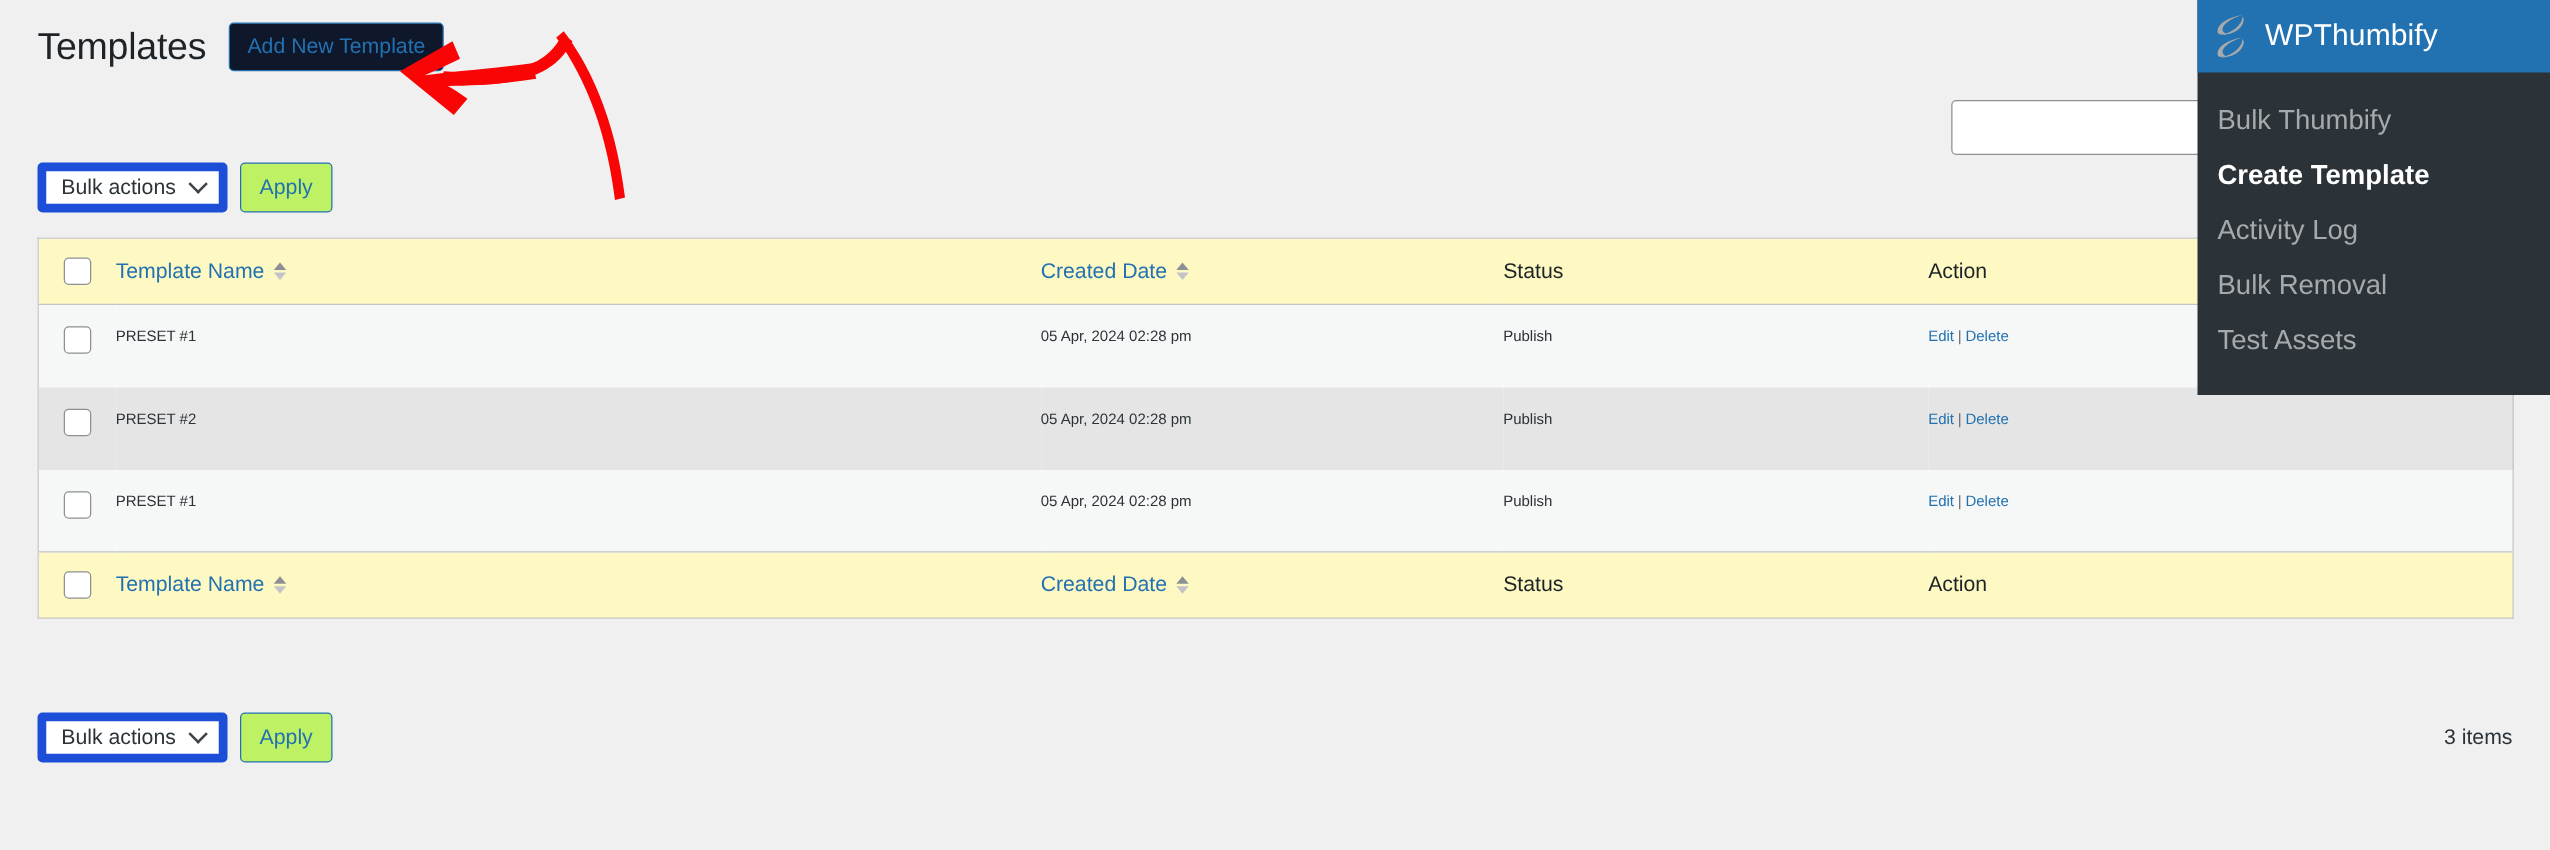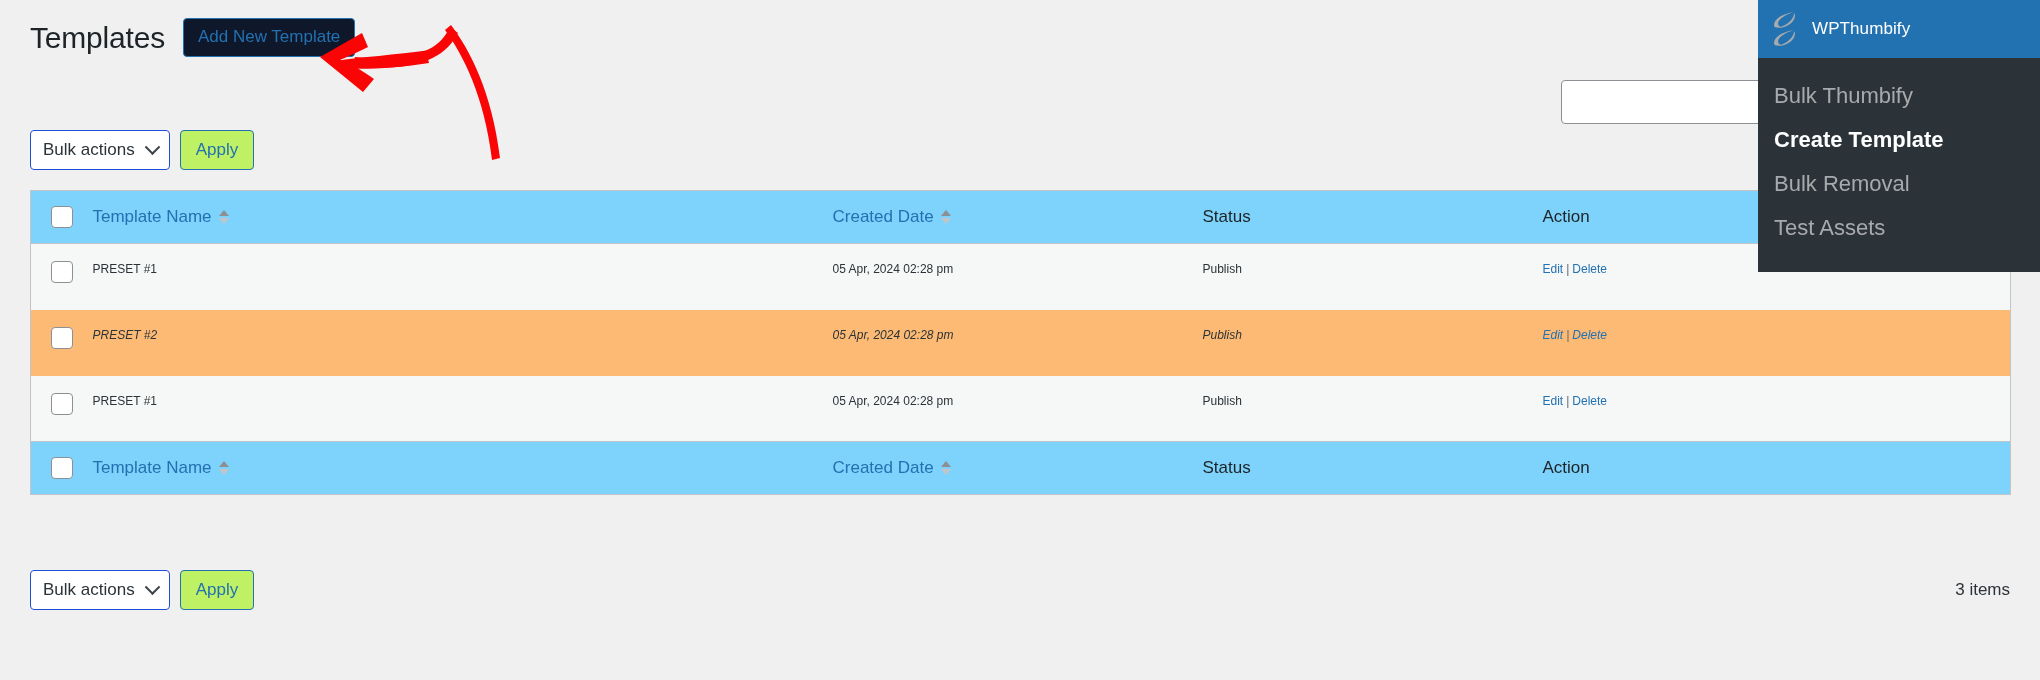--- a/index.html
+++ b/index.html
@@ -85,21 +85,21 @@
     gap: 10px;
   }
   .tablenav-top { top: 130px; }
   .tablenav-bottom { top: 570px; }
 
   .select-box {
     position: relative;
     display: inline-flex;
     align-items: center;
     background: #ffffff;
-    border: 1px solid #1d4ed8;
+    border: 7px solid #1d4ed8;
     border-radius: 4px;
     height: 40px;
     padding: 0 34px 0 12px;
     font-size: 17px;
     color: #2c3338;
     cursor: pointer;
     box-sizing: border-box;
   }
   .select-box .chevron {
     position: absolute;
@@ -145,21 +145,21 @@
     table-layout: fixed;
   }
   .wp-table th, .wp-table td {
     text-align: left;
     font-size: 17px;
     padding: 0;
     vertical-align: top;
   }
   .wp-table thead th, .wp-table tfoot th {
     height: 52px;
-    background: #7dd3fc;
+    background: #fef9c3;
     border-bottom: 1px solid #c3c4c7;
     vertical-align: middle;
     font-weight: 400;
     color: #1d2327;
   }
   .wp-table tfoot th {
     border-bottom: none;
     border-top: 1px solid #c3c4c7;
   }
   .col-cb    { width: 62px; }
@@ -201,21 +201,21 @@
     border-radius: 4px;
     background: #ffffff;
     display: inline-block;
     cursor: pointer;
     margin-left: 20px;
     vertical-align: middle;
   }
 
   .wp-table tbody tr { height: 66px; }
   .wp-table tbody tr.striped { background: #f6f7f7; }
-  .wp-table tbody tr.plain   { background: #fdba74; font-style: italic; }
+  .wp-table tbody tr.plain   { background: #e5e5e5; }
   .wp-table tbody td {
     padding-top: 18px;
     color: #2c3338;
     font-size: 12px;
   }
   .wp-table tbody td.cb { padding-top: 17px; }
 
   .row-actions a {
     color: #2271b1;
     text-decoration: none;
@@ -245,21 +245,21 @@
     padding-left: 14px;
     box-sizing: border-box;
   }
   .brand-logo {
     width: 26px;
     height: 36px;
     flex: 0 0 auto;
   }
   .brand-title {
     color: #ffffff;
-    font-size: 17px;
+    font-size: 24px;
     font-weight: 400;
     letter-spacing: 0.1px;
   }
   .menu-list {
     padding: 16px 0 22px 0;
   }
   .menu-item {
     font-size: 22px;
     color: #a7aaad;
     padding: 9px 0 9px 16px;
@@ -413,16 +413,17 @@
       <path d="M22 1 C 10 3, 2 8, 2 14 C 2 17, 5 17, 9 16 C 2 13, 8 5, 22 1 Z" fill="#a7aaad"></path>
       <path d="M22 2 C 22 9, 14 15, 5 17 C 14 17, 23 12, 23 4 Z" fill="#a7aaad"></path>
       <path d="M22 19 C 10 21, 2 26, 2 32 C 2 35, 5 35, 9 34 C 2 31, 8 23, 22 19 Z" fill="#a7aaad"></path>
       <path d="M22 20 C 22 27, 14 33, 5 35 C 14 35, 23 30, 23 22 Z" fill="#a7aaad"></path>
     </svg>
     <span class="brand-title">WPThumbify</span>
   </div>
   <div class="menu-list">
     <div class="menu-item">Bulk Thumbify</div>
     <div class="menu-item active">Create Template</div>
+    <div class="menu-item">Activity Log</div>
     <div class="menu-item">Bulk Removal</div>
     <div class="menu-item">Test Assets</div>
   </div>
 </div>
 
 </body></html>

